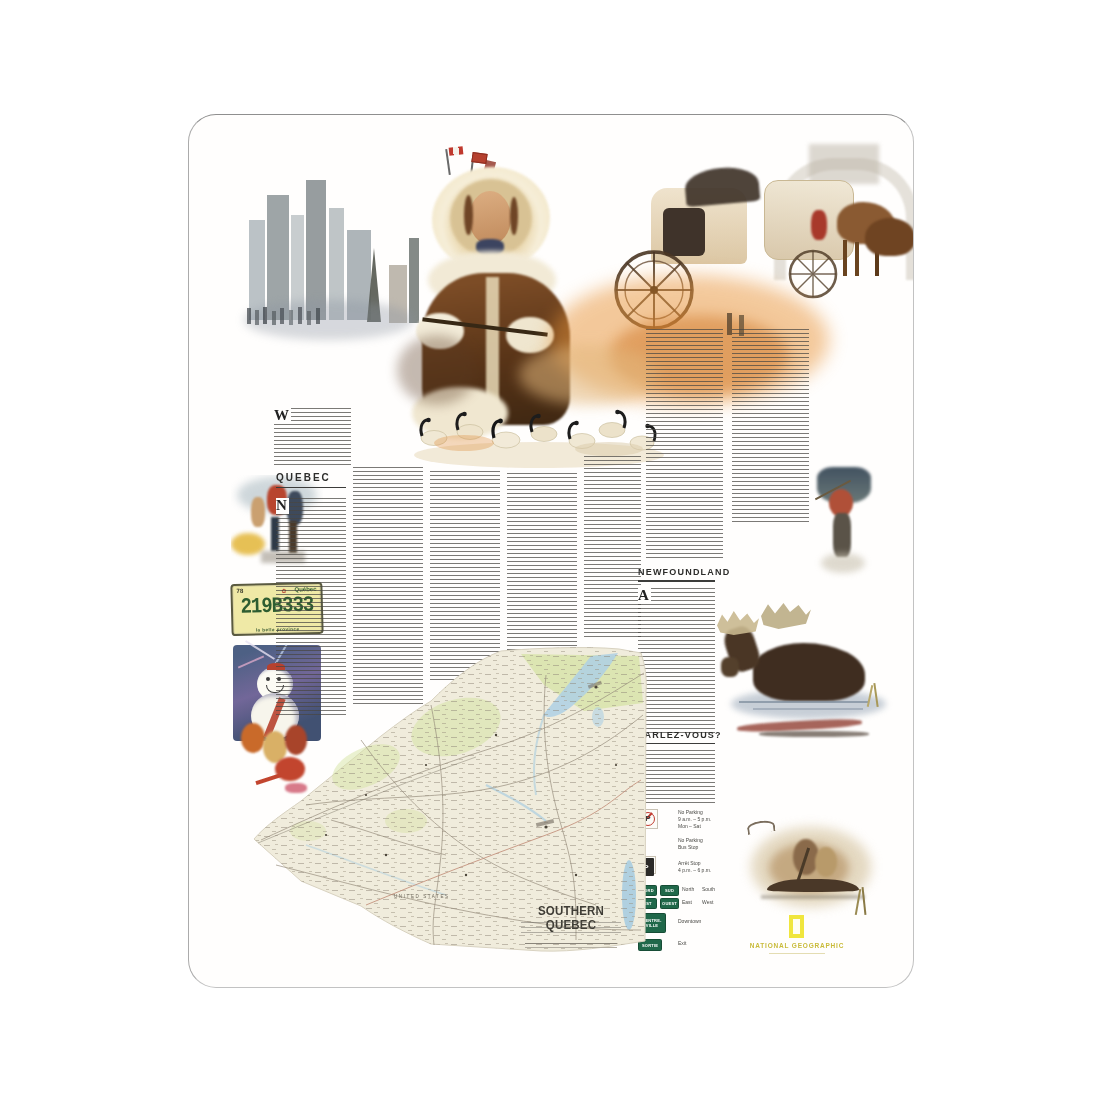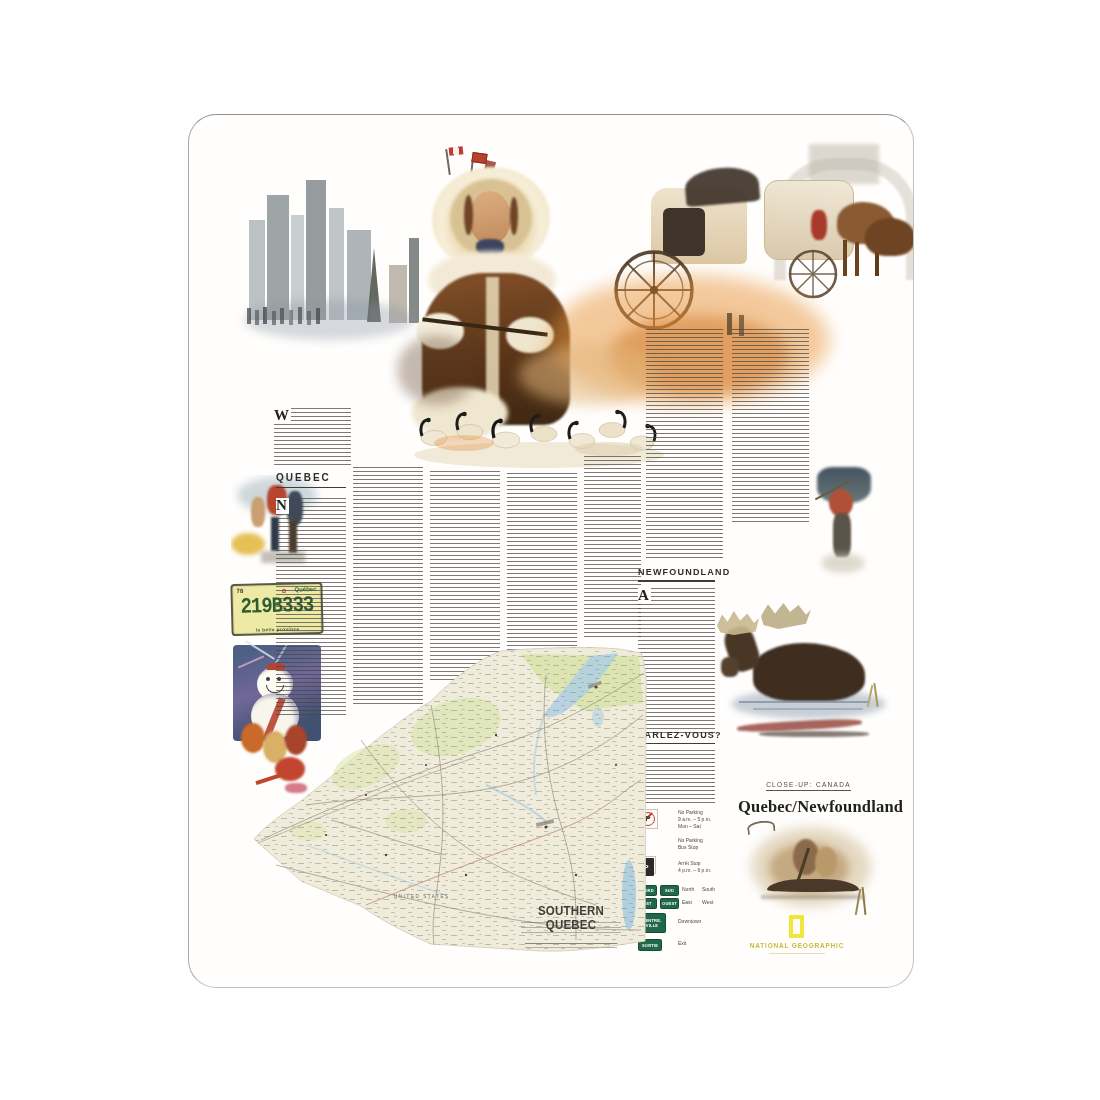--- a/index.html
+++ b/index.html
@@ -380,24 +380,20 @@
     <rect x="290" y="176" width="18" height="4" fill="#7a7266" opacity=".65" transform="rotate(-14 299 178)"></rect>
     <rect x="342" y="38" width="14" height="3.5" fill="#7a7266" opacity=".6" transform="rotate(-20 349 40)"></rect>
   </svg>
 
   <div class="abs" style="left:205px;top:779px;font:400 4.5px 'Liberation Sans',sans-serif;letter-spacing:1.6px;color:#6e685c;">UNITED STATES</div>
 
   <div class="abs" style="left:322px;top:789px;width:120px;text-align:center;font:700 12.5px 'Liberation Sans',sans-serif;letter-spacing:.2px;color:#3f3d36;transform:scaleX(.92);">SOUTHERN QUEBEC</div>
   <div class="abs gk2" style="left:332px;top:807px;width:100px;height:15px;opacity:.8;"></div>
   <div class="abs" style="left:336px;top:828px;width:92px;height:3px;border-top:1px solid #8a857a;border-bottom:1px solid #b5b0a4;"></div>
 
-  <div class="abs" style="left:549px;top:658px;width:141px;text-align:center;">
-    <span style="display:inline-block;font:400 6.5px 'Liberation Sans',sans-serif;letter-spacing:1.3px;color:#4a4a46;border-bottom:1px solid #55554f;padding-bottom:1.5px;">CLOSE-UP: CANADA</span>
-    <div style="margin-top:6px;font:700 16.5px 'Liberation Serif',serif;color:#1f1f1d;letter-spacing:.2px;">Quebec/Newfoundland</div>
-  </div>
 
   <div class="abs" style="left:552px;top:702px;width:142px;height:116px;">
     <div class="wash" style="left:10px;top:10px;width:120px;height:80px;background:#d9c9a8;opacity:.7;filter:blur(6px);"></div>
     <div class="wash" style="left:28px;top:26px;width:80px;height:50px;background:#b08a58;opacity:.6;filter:blur(4px);"></div>
     <div class="abs" style="left:6px;top:4px;width:24px;height:10px;border:2px solid #5a4a36;border-bottom:none;border-radius:50% 50% 0 0;transform:rotate(-8deg);opacity:.8;"></div>
     <div class="wash" style="left:52px;top:22px;width:26px;height:36px;background:#8a6a4a;filter:blur(1px);"></div>
     <div class="wash" style="left:74px;top:30px;width:22px;height:30px;background:#b89a6a;filter:blur(1px);"></div>
     <div class="abs" style="left:60px;top:30px;width:3px;height:40px;background:#4a3a28;transform:rotate(18deg);"></div>
     <div class="abs" style="left:26px;top:62px;width:92px;height:13px;background:#4a3828;border-radius:50%/100% 100% 20% 20%;filter:blur(.5px);"></div>
     <div class="abs" style="left:20px;top:78px;width:104px;height:4px;background:#8a8274;opacity:.5;filter:blur(1.5px);"></div>

